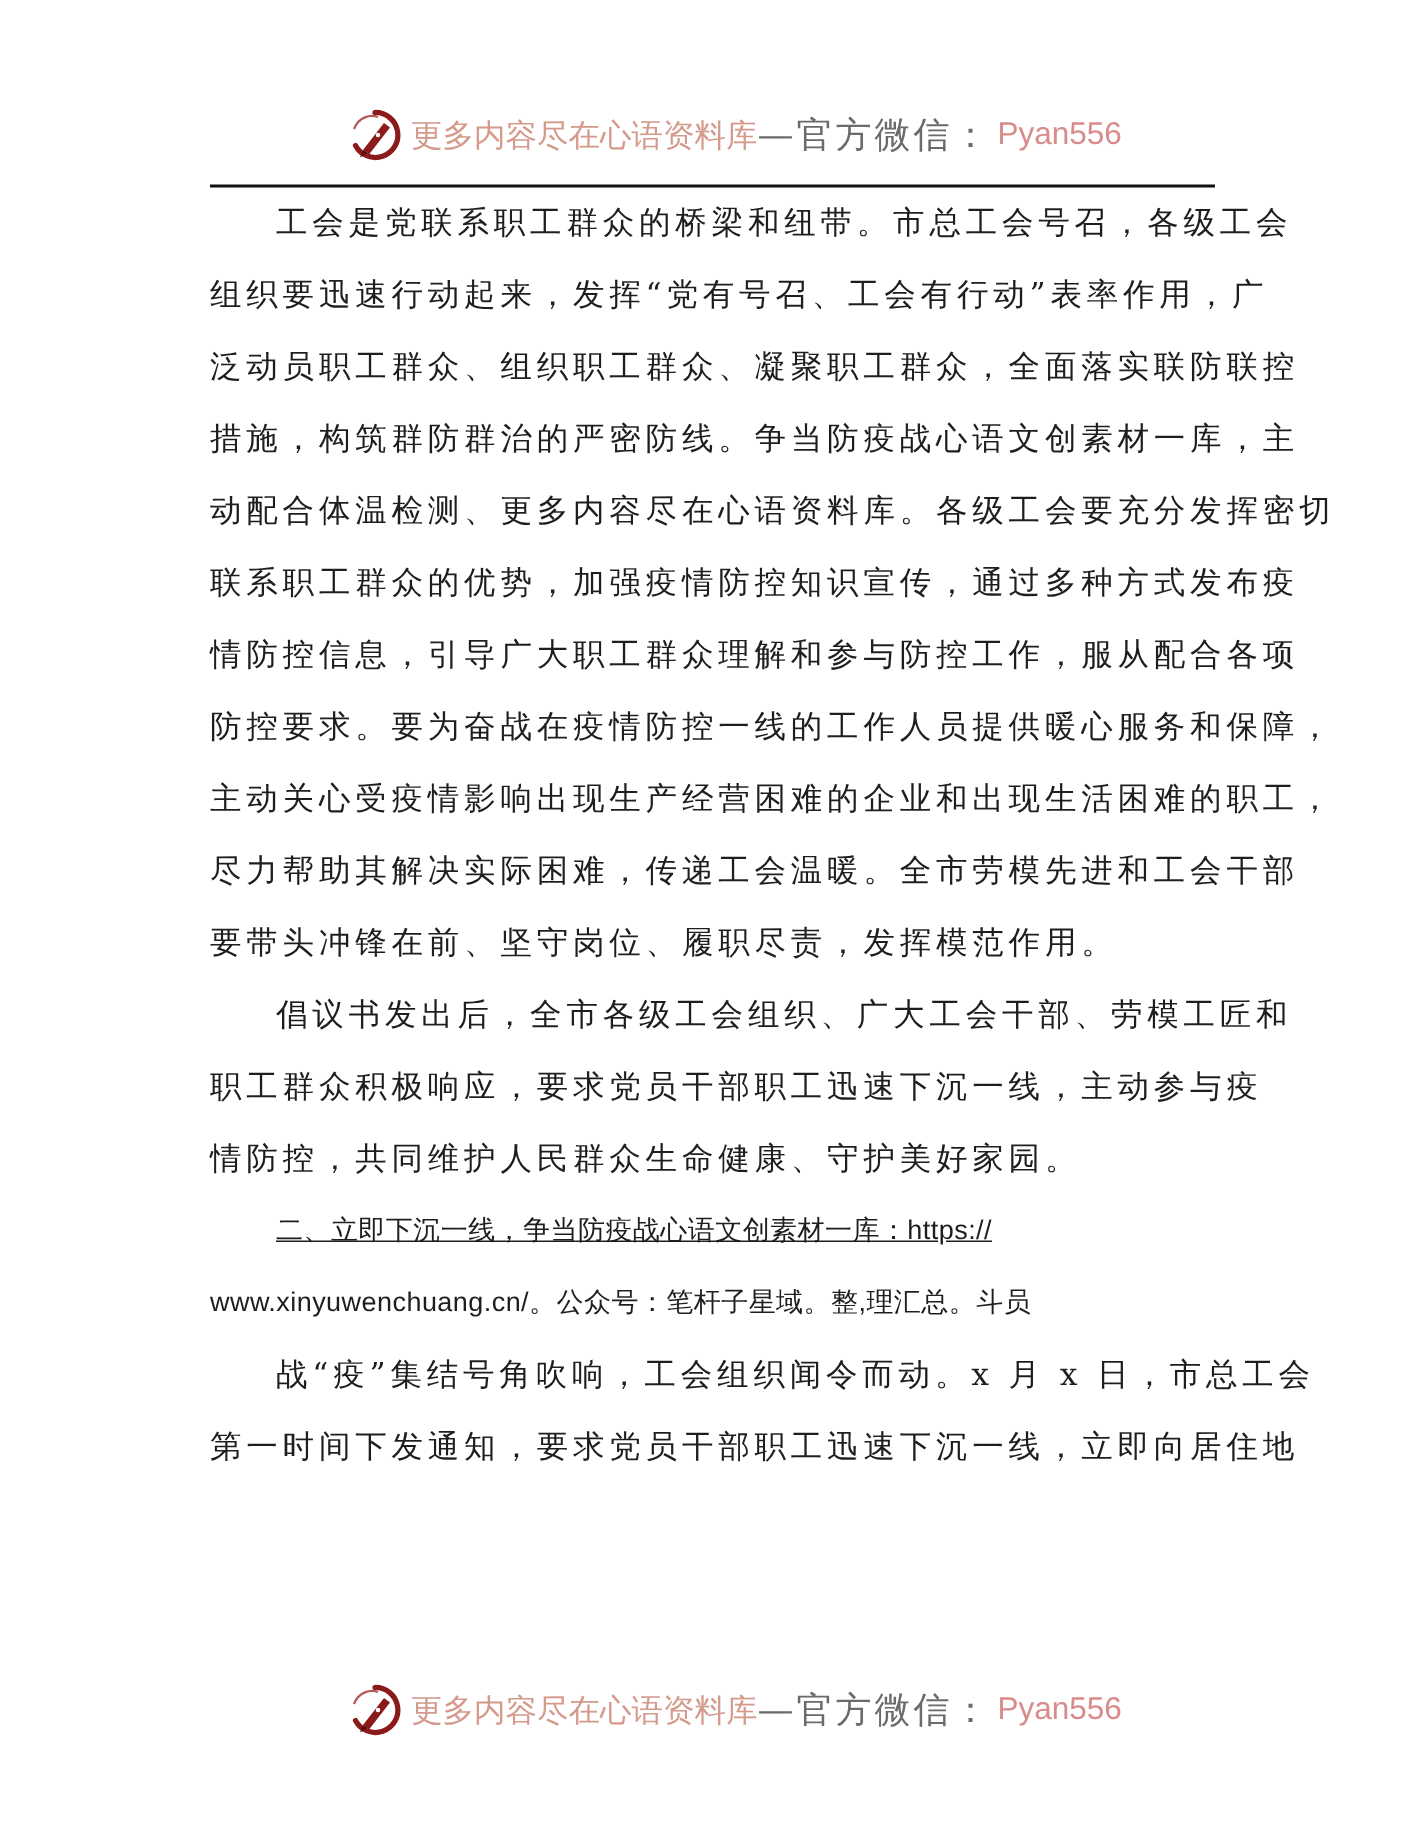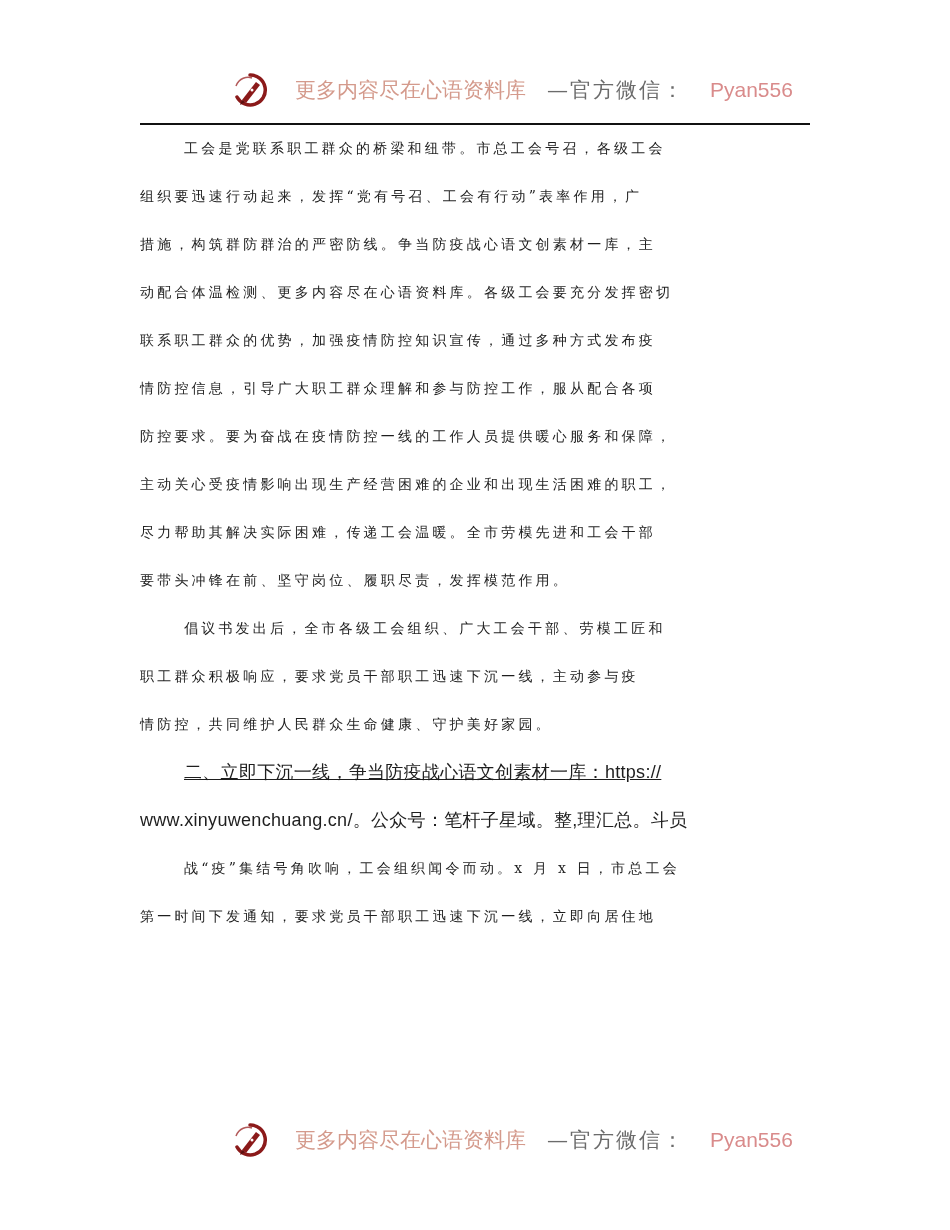--- a/index.html
+++ b/index.html
@@ -15,39 +15,38 @@
     font-family: "DejaVu Serif", "Liberation Serif", serif;
     color: #1a1a1a;
   }
   .banner {
     position: absolute;
     left: 232px;
     height: 40px;
     display: flex;
     align-items: center;
     white-space: nowrap;
-    gap: 21px;
   }
   .banner.top { top: 70px; }
   .banner.bottom { top: 1120px; }
   .logo {
     width: 36px;
     height: 36px;
     margin-right: 6px;
     display: inline-block;
   }
   .banner-main {
     font-family: "DejaVu Serif", "Liberation Serif", serif;
     font-size: 21px;
     color: #d49a8c;
     letter-spacing: 0px;
   }
   .banner-sep {
     font-family: "DejaVu Serif", "Liberation Serif", serif;
-    font-size: 21px;
+    font-size: 24px;
     color: #6b6b6b;
     letter-spacing: 2px;
   }
   .banner-id {
     font-family: "Liberation Sans", "DejaVu Sans", sans-serif;
     font-size: 21px;
     color: #d98b8b;
     margin-left: 4px;
   }
   .rule {
@@ -60,21 +59,21 @@
   }
   .content {
     position: absolute;
     left: 140px;
     top: 124px;
     width: 672px;
   }
   .line {
     height: 48px;
     line-height: 48px;
-    font-size: 14px;
+    font-size: 21px;
     white-space: nowrap;
     letter-spacing: 3.2px;
     color: #1e1e1e;
   }
   .line.indent {
     padding-left: 44px;
   }
   .line.mixed {
     font-size: 18px;
     letter-spacing: 0.3px;
@@ -102,20 +101,21 @@
   <span class="banner-sep">—官方微信：</span>
   <span class="banner-id">Pyan556</span>
 </div>
 
 <div class="rule"></div>
 
 <div class="content">
   <div>
     <div class="line indent">工会是党联系职工群众的桥梁和纽带。市总工会号召，各级工会</div>
     <div class="line">组织要迅速行动起来，发挥“党有号召、工会有行动”表率作用，广</div>
+    <div class="line">泛动员职工群众、组织职工群众、凝聚职工群众，全面落实联防联控</div>
     <div class="line">措施，构筑群防群治的严密防线。争当防疫战心语文创素材一库，主</div>
     <div class="line">动配合体温检测、更多内容尽在心语资料库。各级工会要充分发挥密切</div>
     <div class="line">联系职工群众的优势，加强疫情防控知识宣传，通过多种方式发布疫</div>
     <div class="line">情防控信息，引导广大职工群众理解和参与防控工作，服从配合各项</div>
     <div class="line">防控要求。要为奋战在疫情防控一线的工作人员提供暖心服务和保障，</div>
     <div class="line">主动关心受疫情影响出现生产经营困难的企业和出现生活困难的职工，</div>
     <div class="line">尽力帮助其解决实际困难，传递工会温暖。全市劳模先进和工会干部</div>
     <div class="line">要带头冲锋在前、坚守岗位、履职尽责，发挥模范作用。</div>
   </div>
   <div>

